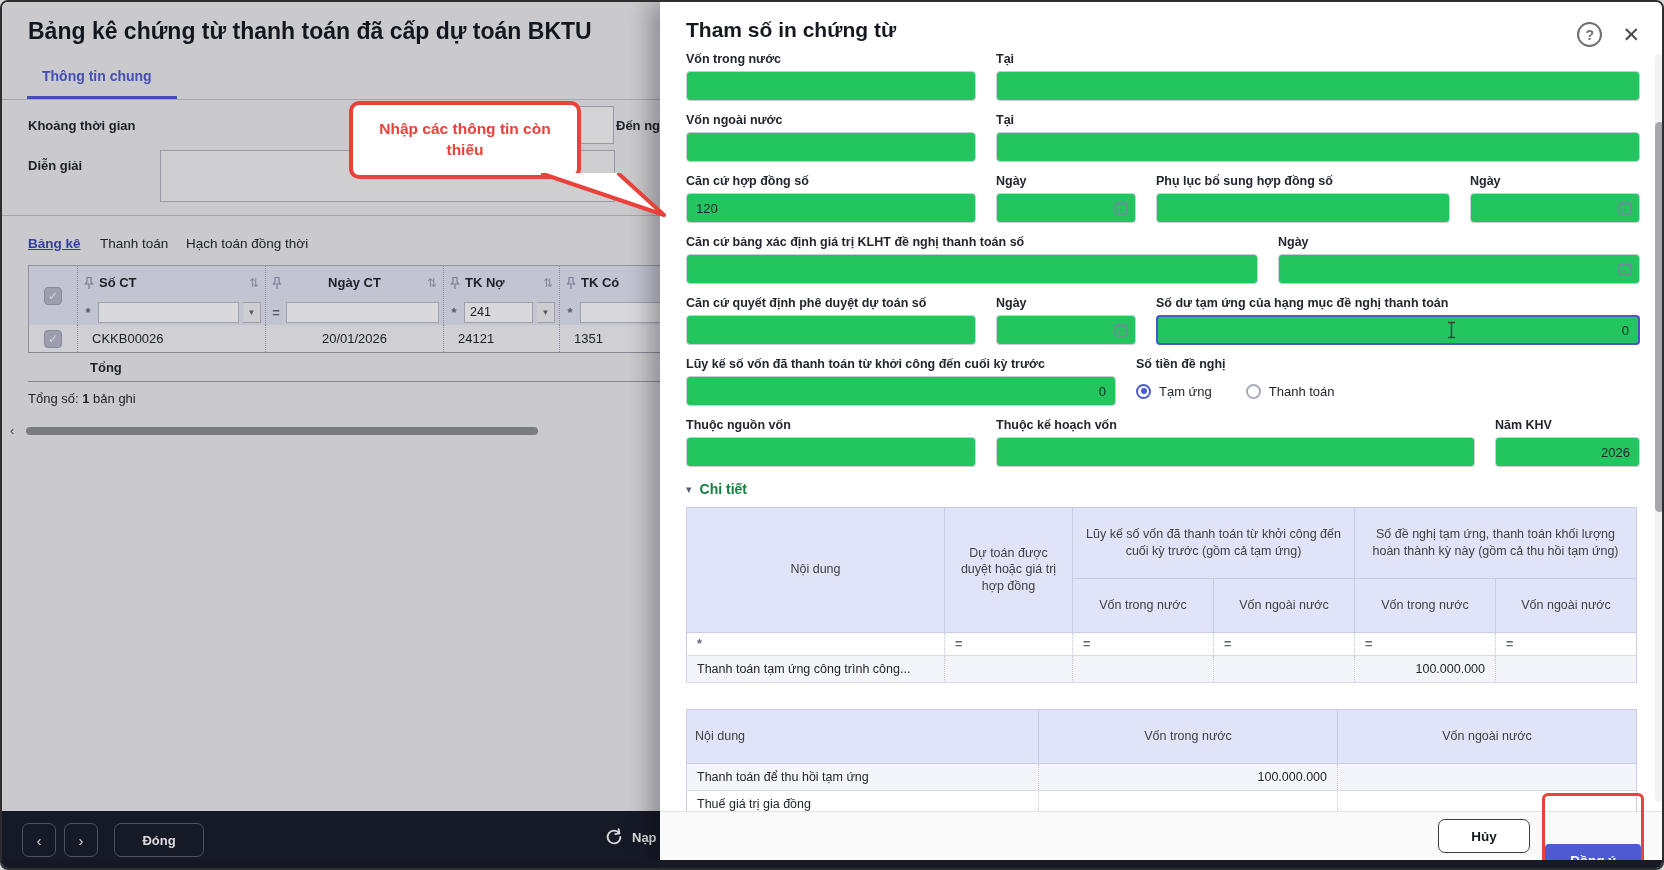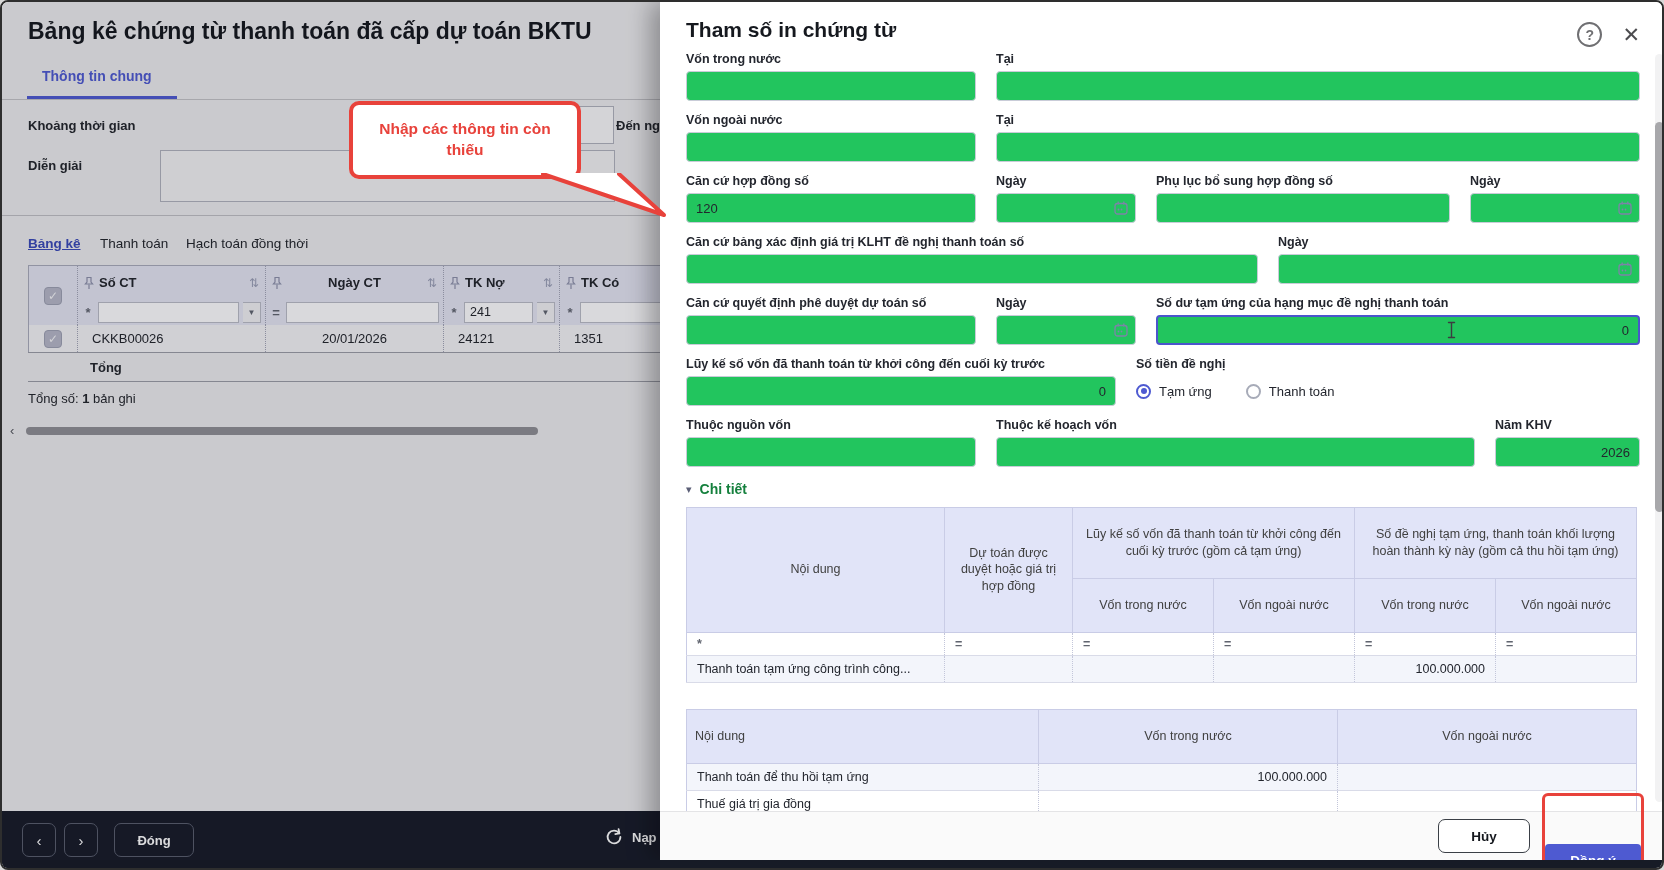--- a/index.html
+++ b/index.html
@@ -221,21 +221,21 @@
       <span>Tổng số:</span>
       <b>1</b>
       <span>bản ghi</span>
     </div>
     <div class="hscroll-arrow">‹</div>
     <div class="hscroll-thumb"></div>
 
     <div class="toolbar">
       <div class="tbtn sq" style="left:20px;">‹</div>
       <div class="tbtn sq" style="left:62px;">›</div>
-      <div class="tbtn" style="left:112px;width:80px;">Đóng</div>
+      <div class="tbtn" style="left:112px;width:90px;">Đóng</div>
       <div class="reload">
         <svg width="20" height="20" viewBox="0 0 20 20">
           <path d="M15.2 6.2 A6.4 6.4 0 1 0 16.4 10" fill="none" stroke="#fff" stroke-width="1.8" stroke-linecap="round"></path>
           <polyline points="14.6,2.2 15.4,6.3 11.3,7.1" fill="none" stroke="#fff" stroke-width="1.8" stroke-linecap="round" stroke-linejoin="round"></polyline>
         </svg>
         <span>Nạp</span>
       </div>
     </div>
 
     <div class="dim"></div>

